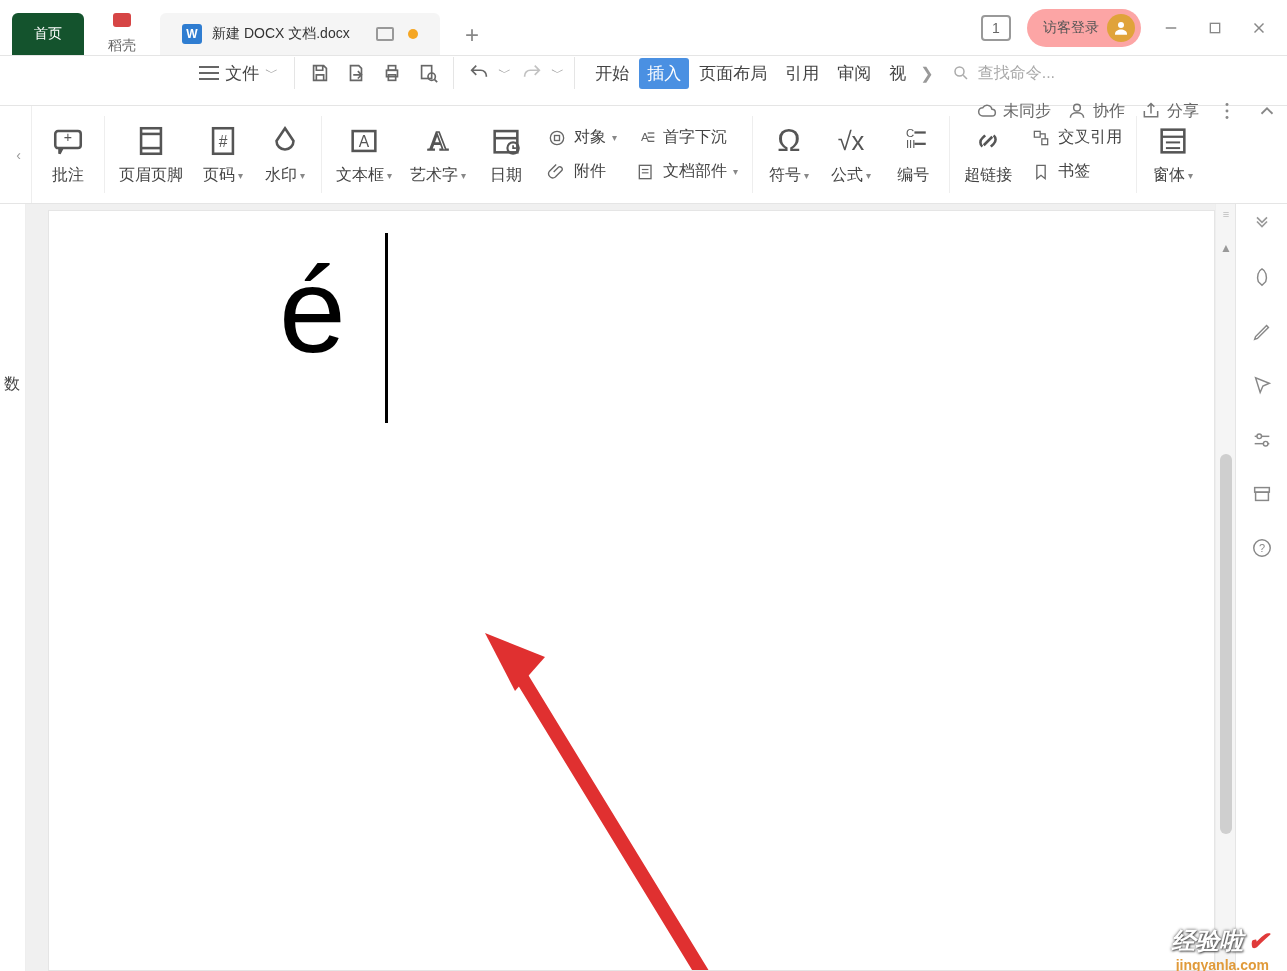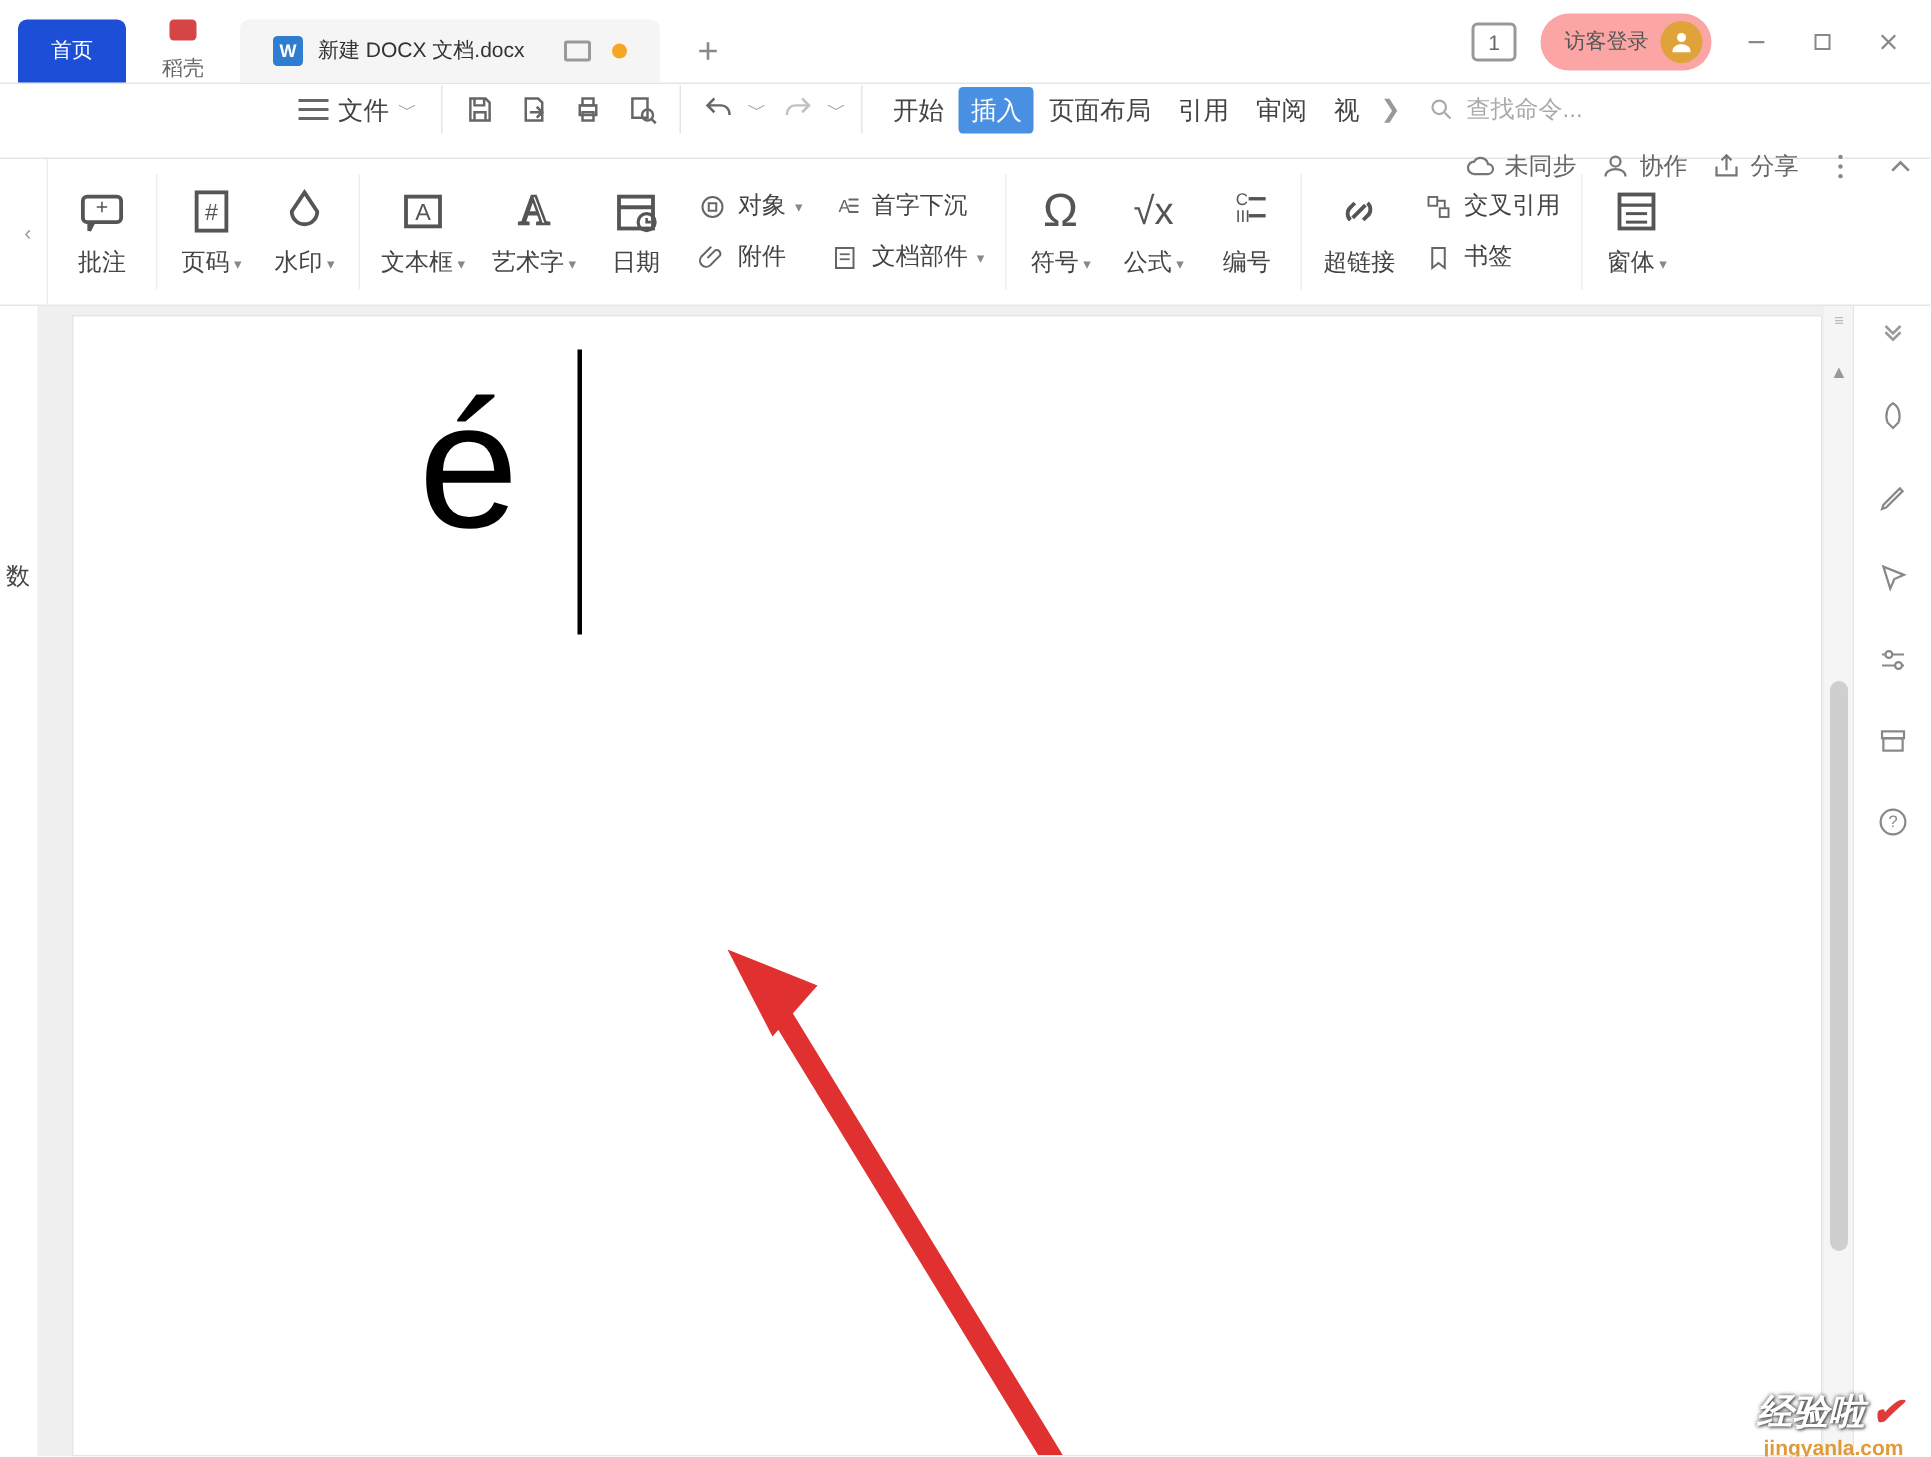--- a/index.html
+++ b/index.html
@@ -22,21 +22,21 @@
       border-bottom: 1px solid #e5e5e5;
     }
     .tabs { display: flex; align-items: flex-end; height: 100%; padding-left: 12px; flex: 1; }
     .tab {
       display: flex; align-items: center; gap: 10px;
       padding: 0 22px; height: 42px;
       border-top-left-radius: 6px; border-top-right-radius: 6px;
       color: #555; cursor: pointer; position: relative;
       margin-right: 2px;
     }
-    .tab.home { background: #1d4ed8; color: #fff; }
+    .tab.home { background: #14532d; color: #fff; }
     .tab.doke { color: #666; flex-direction: column; }
     .tab.doc { background: #f5f5f5; color: #333; min-width: 280px; justify-content: flex-start; }
     .tab .doticon { width:18px;height:18px;border-radius:3px;background:#d64545;position:relative; }
     .tab .wicon { width:20px;height:20px;border-radius:3px;background:#2f7dd1;color:#fff;display:flex;align-items:center;justify-content:center;font-size:12px;font-weight:bold; }
     .tab .status { display:flex;gap:14px;align-items:center; margin-left:auto; }
     .tab .status .screen { width:18px;height:14px;border:2px solid #999;border-radius:2px; }
     .tab .status .dot { width:10px;height:10px;border-radius:50%;background:#f5a623; }
     .newtab { width:40px;height:40px;display:flex;align-items:center;justify-content:center;font-size:24px;color:#888;cursor:pointer;margin-left:10px; }
 
     .title-right { display:flex;align-items:center;gap:16px;padding-right:14px; }
@@ -282,20 +282,32 @@
         </div>
     </div>
   </div>
   <div class="vsep"></div>
 
   <div class="rgroup">
     <div class="bigbtn">
       <div class="ico">
           <svg viewBox="0 0 24 24" width="34" height="34">
             <rect x="5" y="3" width="14" height="18" fill="none" stroke="#555" stroke-width="1.8"></rect>
+            <line x1="5" y1="7" x2="19" y2="7" stroke="#555" stroke-width="1.8"></line>
+            <line x1="5" y1="17" x2="19" y2="17" stroke="#555" stroke-width="1.8"></line>
+          </svg>
+        </div>
+      <div class="lbl">
+          <span>页眉页脚</span>
+        </div>
+    </div>
+    <div class="bigbtn">
+      <div class="ico">
+          <svg viewBox="0 0 24 24" width="34" height="34">
+            <rect x="5" y="3" width="14" height="18" fill="none" stroke="#555" stroke-width="1.8"></rect>
             <text x="12" y="16" text-anchor="middle" font-size="11" fill="#555">#</text>
           </svg>
         </div>
       <div class="lbl">
           <span>页码</span>
           <span class="tri">▾</span>
         </div>
     </div>
     <div class="bigbtn">
       <div class="ico">

